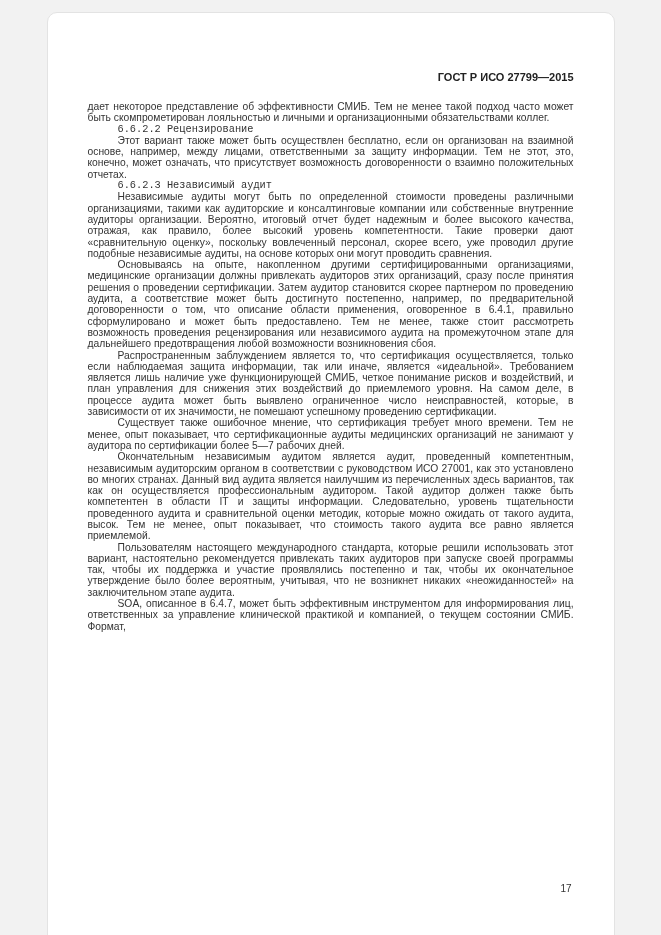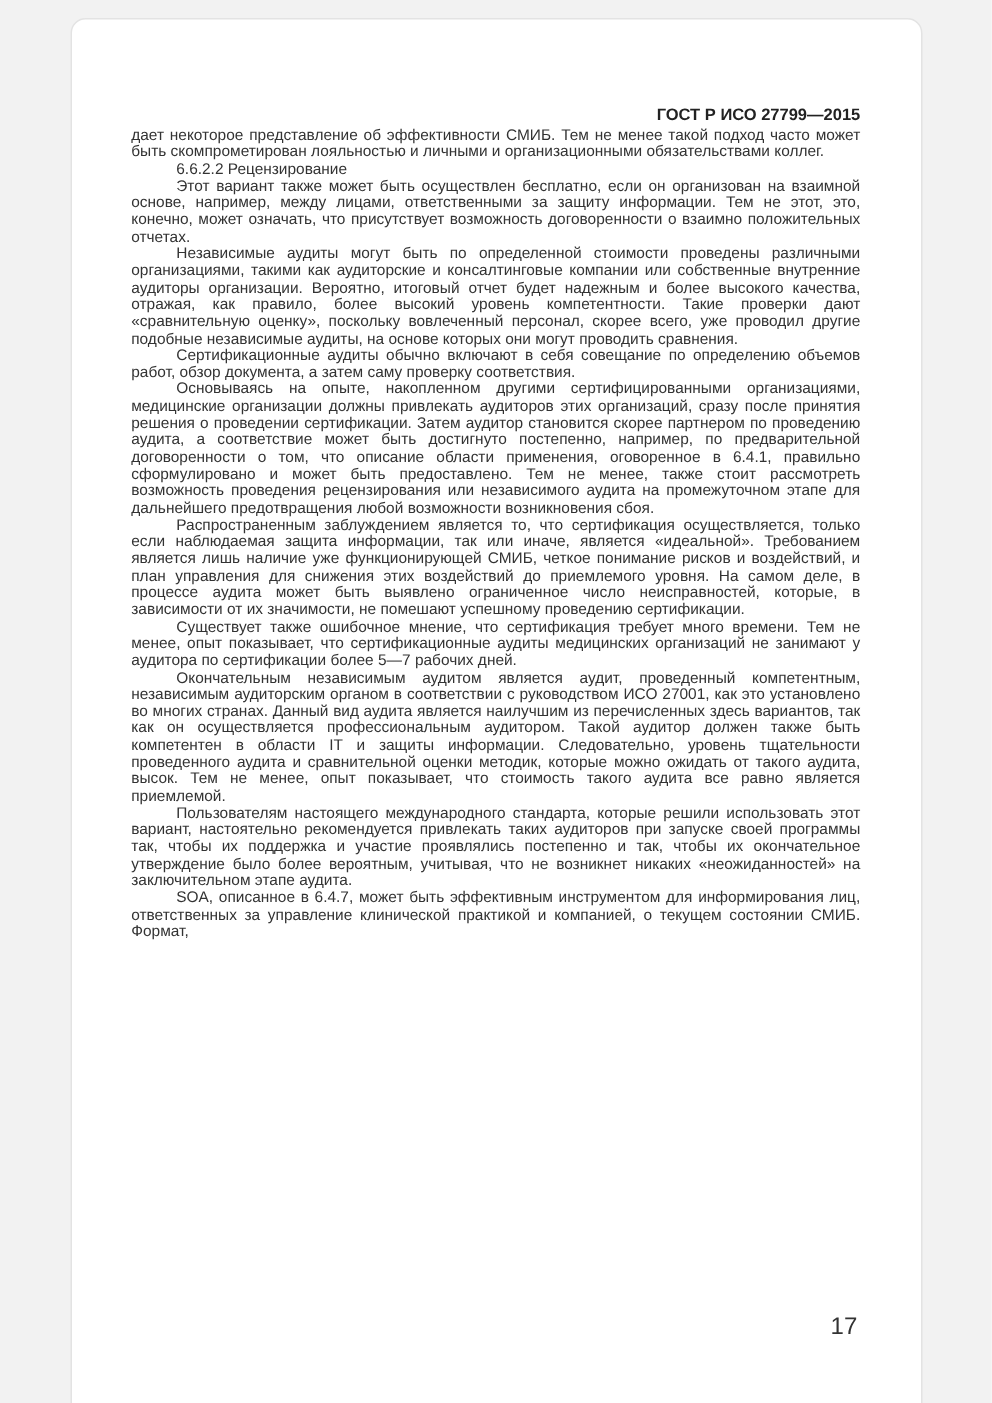--- a/index.html
+++ b/index.html
@@ -25,63 +25,63 @@
     top: 58px;
     left: 40px;
     right: 40px;
     text-align: right;
     font-weight: bold;
     font-size: 11px;
     color: #222;
   }
   .content {
     position: absolute;
-    top: 72px;
+    top: 88px;
     left: 40px;
     right: 40px;
   }
   .para {
     margin: 0;
     font-size: 10.3px;
     line-height: 11.3px;
     text-align: justify;
     color: #333;
   }
   .para.continuation { text-indent: 0; }
   .para.body { text-indent: 30px; }
-  .para.subheading { text-indent: 30px; }
+  .para.subheading { text-indent: 30px; font-family: Liberation Mono, monospace; }
   .para.heading {
     text-indent: 30px;
     font-weight: bold;
     color: #111;
     margin: 14px 0 11px 0;
     text-align: left;
   }
   .footer {
     position: absolute;
     right: 42px;
     bottom: 52px;
-    font-size: 16px;
+    font-size: 10px;
     color: #333;
   }
 </style>
 </head>
 <body>
 
 <div class="page">
   <div class="header">
     <span>ГОСТ Р ИСО 27799—2015</span>
   </div>
 
   <div class="content">
       <p class="para continuation">дает некоторое представление об эффективности СМИБ. Тем не менее такой подход часто может быть скомпрометирован лояльностью и личными и организационными обязательствами коллег.</p>
       <p class="para subheading">6.6.2.2 Рецензирование</p>
       <p class="para body">Этот вариант также может быть осуществлен бесплатно, если он организован на взаимной основе, например, между лицами, ответственными за защиту информации. Тем не этот, это, конечно, может означать, что присутствует возможность договоренности о взаимно положительных отчетах.</p>
+      <p class="para subheading">6.6.2.3 Независимый аудит</p>
       <p class="para body">Независимые аудиты могут быть по определенной стоимости проведены различными организациями, такими как аудиторские и консалтинговые компании или собственные внутренние аудиторы организации. Вероятно, итоговый отчет будет надежным и более высокого качества, отражая, как правило, более высокий уровень компетентности. Такие проверки дают «сравнительную оценку», поскольку вовлеченный персонал, скорее всего, уже проводил другие подобные независимые аудиты, на основе которых они могут проводить сравнения.</p>
-      <p class="para body">Сертификационные аудиты обычно включают в себя совещание по определению объемов работ, обзор документа, а затем саму проверку соответствия.</p>
       <p class="para body">Основываясь на опыте, накопленном другими сертифицированными организациями, медицинские организации должны привлекать аудиторов этих организаций, сразу после принятия решения о проведении сертификации. Затем аудитор становится скорее партнером по проведению аудита, а соответствие может быть достигнуто постепенно, например, по предварительной договоренности о том, что описание области применения, оговоренное в 6.4.1, правильно сформулировано и может быть предоставлено. Тем не менее, также стоит рассмотреть возможность проведения рецензирования или независимого аудита на промежуточном этапе для дальнейшего предотвращения любой возможности возникновения сбоя.</p>
       <p class="para body">Распространенным заблуждением является то, что сертификация осуществляется, только если наблюдаемая защита информации, так или иначе, является «идеальной». Требованием является лишь наличие уже функционирующей СМИБ, четкое понимание рисков и воздействий, и план управления для снижения этих воздействий до приемлемого уровня. На самом деле, в процессе аудита может быть выявлено ограниченное число неисправностей, которые, в зависимости от их значимости, не помешают успешному проведению сертификации.</p>
       <p class="para body">Существует также ошибочное мнение, что сертификация требует много времени. Тем не менее, опыт показывает, что сертификационные аудиты медицинских организаций не занимают у аудитора по сертификации более 5—7 рабочих дней.</p>
       <p class="para body">Окончательным независимым аудитом является аудит, проведенный компетентным, независимым аудиторским органом в соответствии с руководством ИСО 27001, как это установлено во многих странах. Данный вид аудита является наилучшим из перечисленных здесь вариантов, так как он осуществляется профессиональным аудитором. Такой аудитор должен также быть компетентен в области IT и защиты информации. Следовательно, уровень тщательности проведенного аудита и сравнительной оценки методик, которые можно ожидать от такого аудита, высок. Тем не менее, опыт показывает, что стоимость такого аудита все равно является приемлемой.</p>
       <p class="para body">Пользователям настоящего международного стандарта, которые решили использовать этот вариант, настоятельно рекомендуется привлекать таких аудиторов при запуске своей программы так, чтобы их поддержка и участие проявлялись постепенно и так, чтобы их окончательное утверждение было более вероятным, учитывая, что не возникнет никаких «неожиданностей» на заключительном этапе аудита.</p>
       <p class="para body">SOA, описанное в 6.4.7, может быть эффективным инструментом для информирования лиц, ответственных за управление клинической практикой и компанией, о текущем состоянии СМИБ. Формат,</p>
     </div>
 
   <div class="footer">
     <span>17</span>

